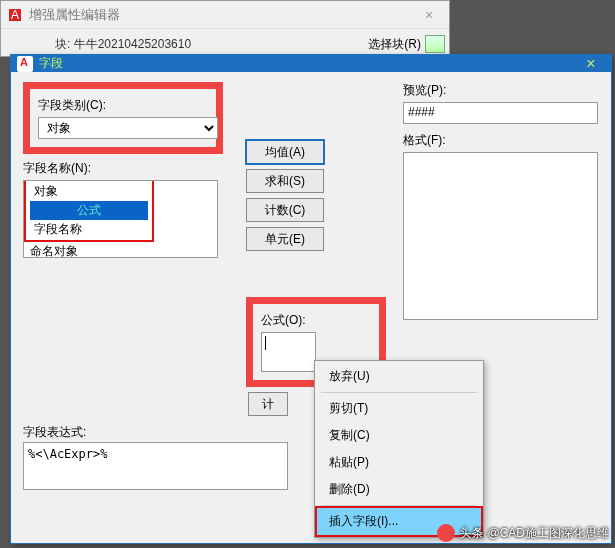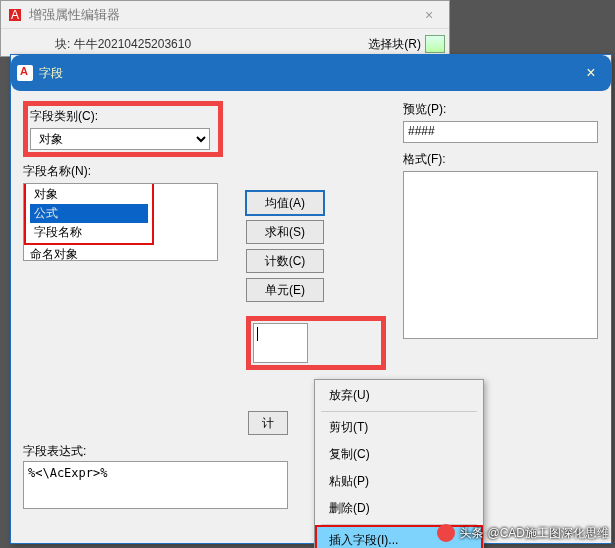--- a/index.html
+++ b/index.html
@@ -11,47 +11,47 @@
   .win1 .icon { width: 16px; height: 16px; margin: 0 6px; display: inline-block; }
   .win1 .title { flex: 1; color: #777; font-size: 13px; }
   .win1 .closex { width: 40px; text-align: center; color: #999; font-family: Arial; font-size: 14px; }
   .win1 .body { padding: 6px 4px; display: flex; align-items: center; justify-content: space-between; }
   .win1 .blklbl { color: #333; padding-left: 50px; }
   .win1 .selbtn { display: flex; align-items: center; gap: 4px; }
   .win1 .selic { width: 20px; height: 18px; border: 1px solid #7a7; background: linear-gradient(#dfe, #bfa); display: inline-block; }
 
   
   .dlg { position: absolute; left: 10px; top: 54px; width: 602px; height: 490px; background: #f0f0f0; border: 1px solid #1e6fbf; box-shadow: 2px 2px 6px rgba(0,0,0,.3); }
-  .dlg .titlebar { height: 36px; background: #1e6fbf; color: #fef9c3; display: flex; align-items: center; border-radius: 9px; }
+  .dlg .titlebar { height: 17px; background: #1e6fbf; color: #bef264; display: flex; align-items: center; }
   .dlg .ticon { width: 16px; height: 16px; margin: 0 6px; background: #fff; display: inline-block; border-radius: 2px; position: relative; }
   .dlg .ticon::after { content: "A"; position: absolute; left: 3px; top: 0; color: #d22; font-weight: bold; font-size: 11px; }
   .dlg .ttitle { flex: 1; }
   .dlg .tclose { width: 40px; text-align: center; font-size: 16px; font-family: Arial; line-height: 28px; }
 
   .dlgbody { padding: 10px 12px; position: relative; }
 
   .lbl { display: block; margin-bottom: 3px; }
-  .redbox { border: 5px solid #ef4444; padding: 2px; }
+  .redbox { border: 7px solid #ef4444; padding: 8px; }
 
   .row1 { display: flex; gap: 30px; }
   .col1 { width: 200px; }
   .col2 { flex: 1; }
 
   select { width: 180px; height: 22px; background: #fff; border: 1px solid #999; padding: 0 4px; }
   .listbox { width: 195px; height: 78px; background: #fff; border: 1px solid #999; overflow: hidden; }
   .listbox div { padding: 1px 4px; }
-  .listbox .sel { background: #0a64c8; color: #e5e5e5; }
+  .listbox .sel { background: #0a64c8; color: #5eead4; text-align: center; }
   .listpart { border: 2px solid #e01010; border-top: none; width: 130px; }
 
   .preview { width: 195px; height: 22px; background: #fff; border: 1px solid #999; padding: 2px 4px; }
   .fmtbox { width: 195px; height: 168px; background: #fff; border: 1px solid #999; }
 
   .btncol { position: absolute; left: 235px; top: 68px; display: flex; flex-direction: column; gap: 5px; }
   .btn { width: 78px; height: 24px; background: #e9e9e9; border: 1px solid #888; text-align: center; line-height: 22px; cursor: default; }
-  .btn.bluebord { outline: 2px solid #1e6fbf; outline-offset: -1px; margin-top: 32px; }
+  .btn.bluebord { outline: 2px solid #1e6fbf; outline-offset: -1px; }
 
   .formula-area { position: absolute; left: 235px; top: 225px; width: 140px; }
   .formula-in { width: 55px; height: 40px; background: #fff; border: 1px solid #999; }
   .formula-in .caret { display: inline-block; width: 1px; height: 14px; background: #000; margin: 3px; animation: blink 1s infinite; }
   @keyframes blink { 50% { opacity: 0; } }
 
   .calcbtn { position: absolute; left: 237px; top: 320px; width: 40px; height: 24px; background: #e9e9e9; border: 1px solid #888; text-align: center; line-height: 22px; overflow: hidden; }
 
   .exprlbl { position: absolute; left: 12px; top: 352px; }
   .exprbox { position: absolute; left: 12px; top: 370px; width: 265px; height: 48px; background: #fff; border: 1px solid #999; padding: 4px; font-family: Consolas, monospace; }
@@ -128,20 +128,21 @@
 
     <div class="btncol">
       <div class="btn bluebord">均值(A)</div>
       <div class="btn">求和(S)</div>
       <div class="btn">计数(C)</div>
       <div class="btn">单元(E)</div>
     </div>
 
     <div class="formula-area">
       <div class="redbox">
+        <span class="lbl">公式(O):</span>
         <div class="formula-in"><span class="caret"></span></div>
       </div>
     </div>
 
     <div class="calcbtn">计</div>
 
     <span class="exprlbl lbl">字段表达式:</span>
     <div class="exprbox">%&lt;\AcExpr&gt;%</div>
 
     <div class="ctx">

